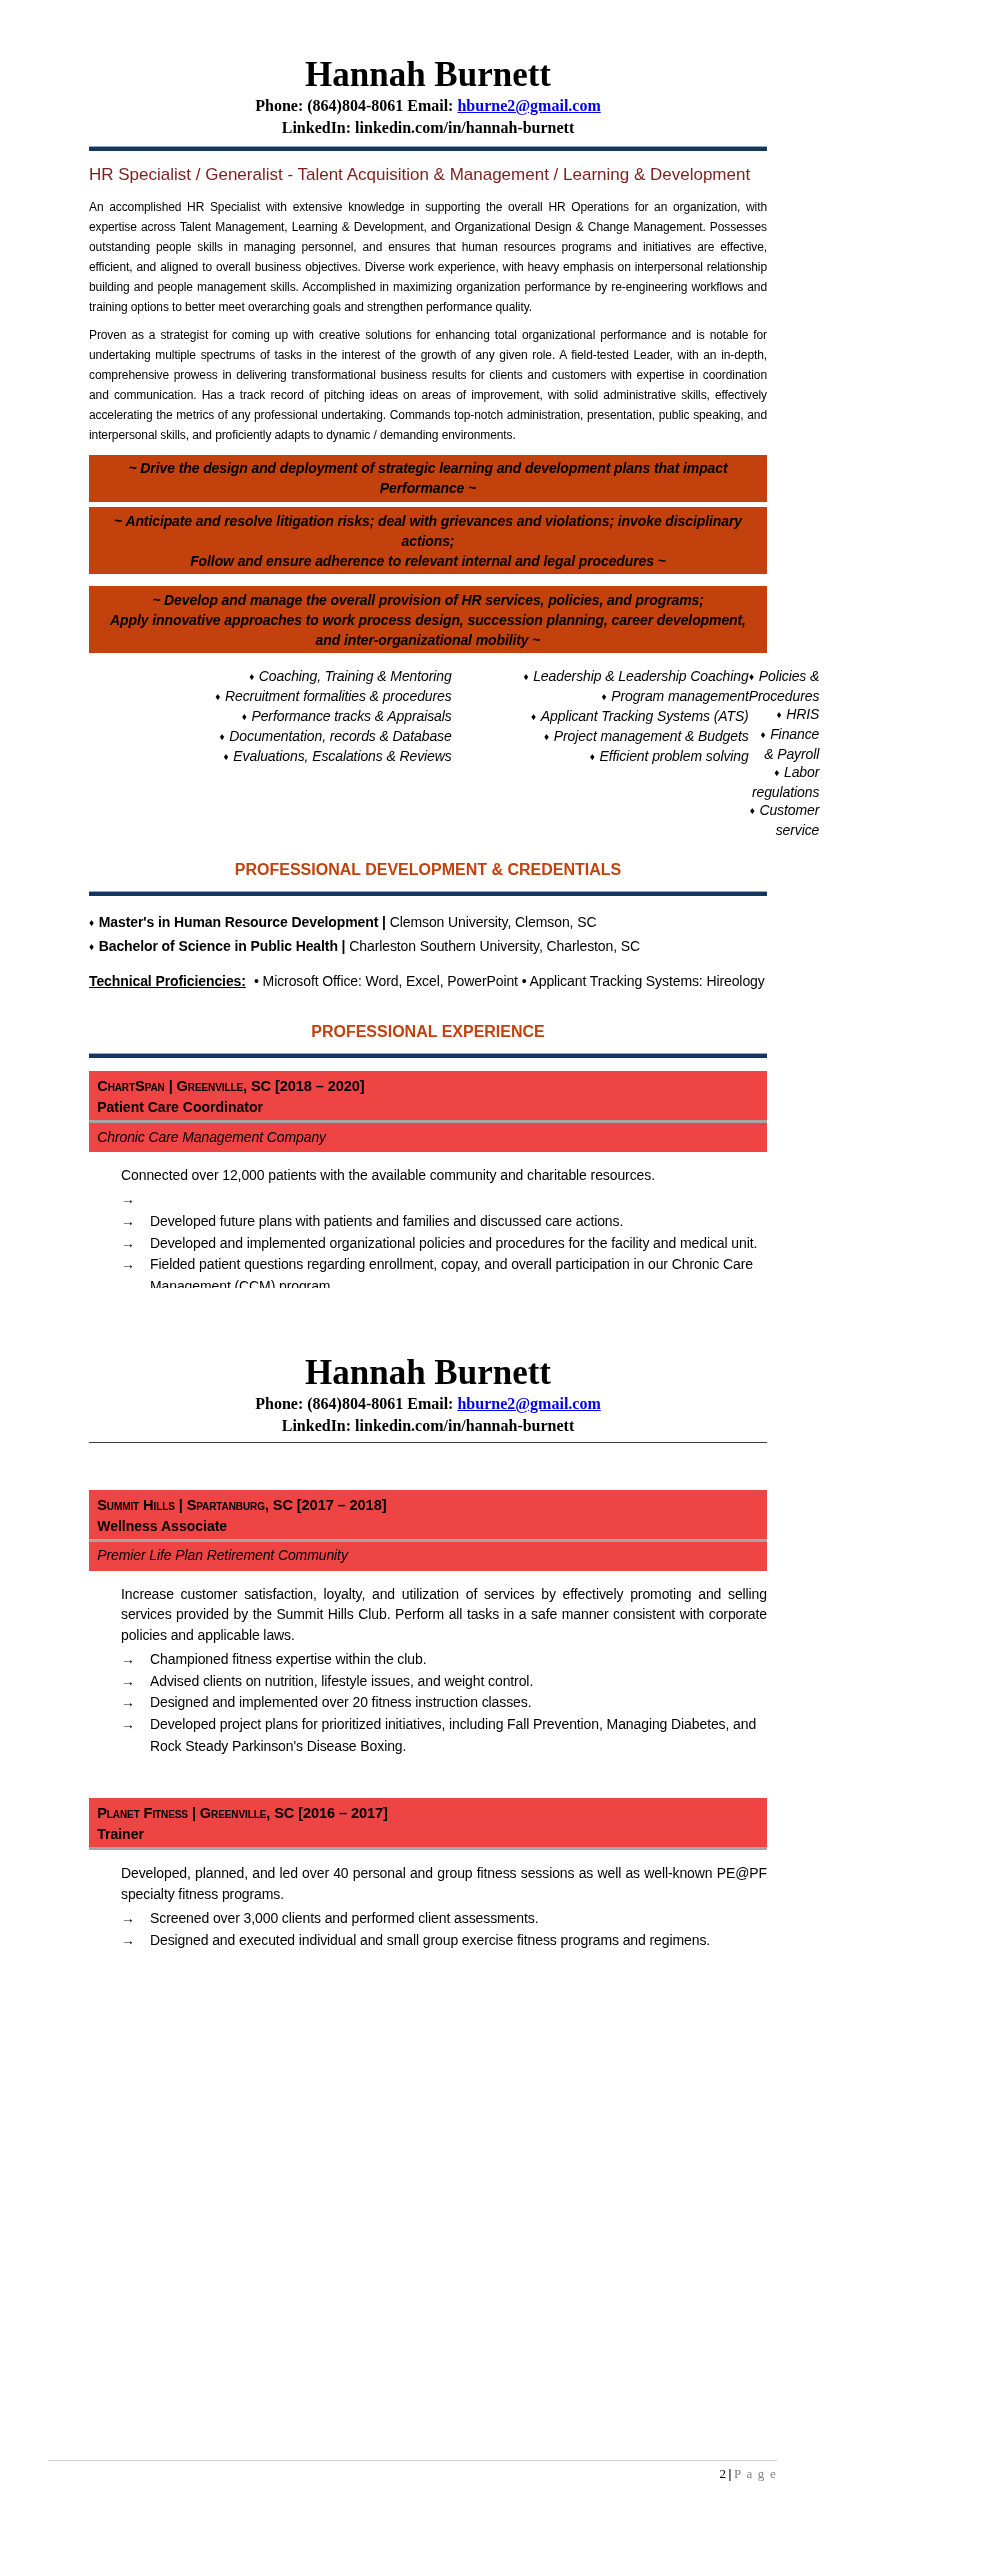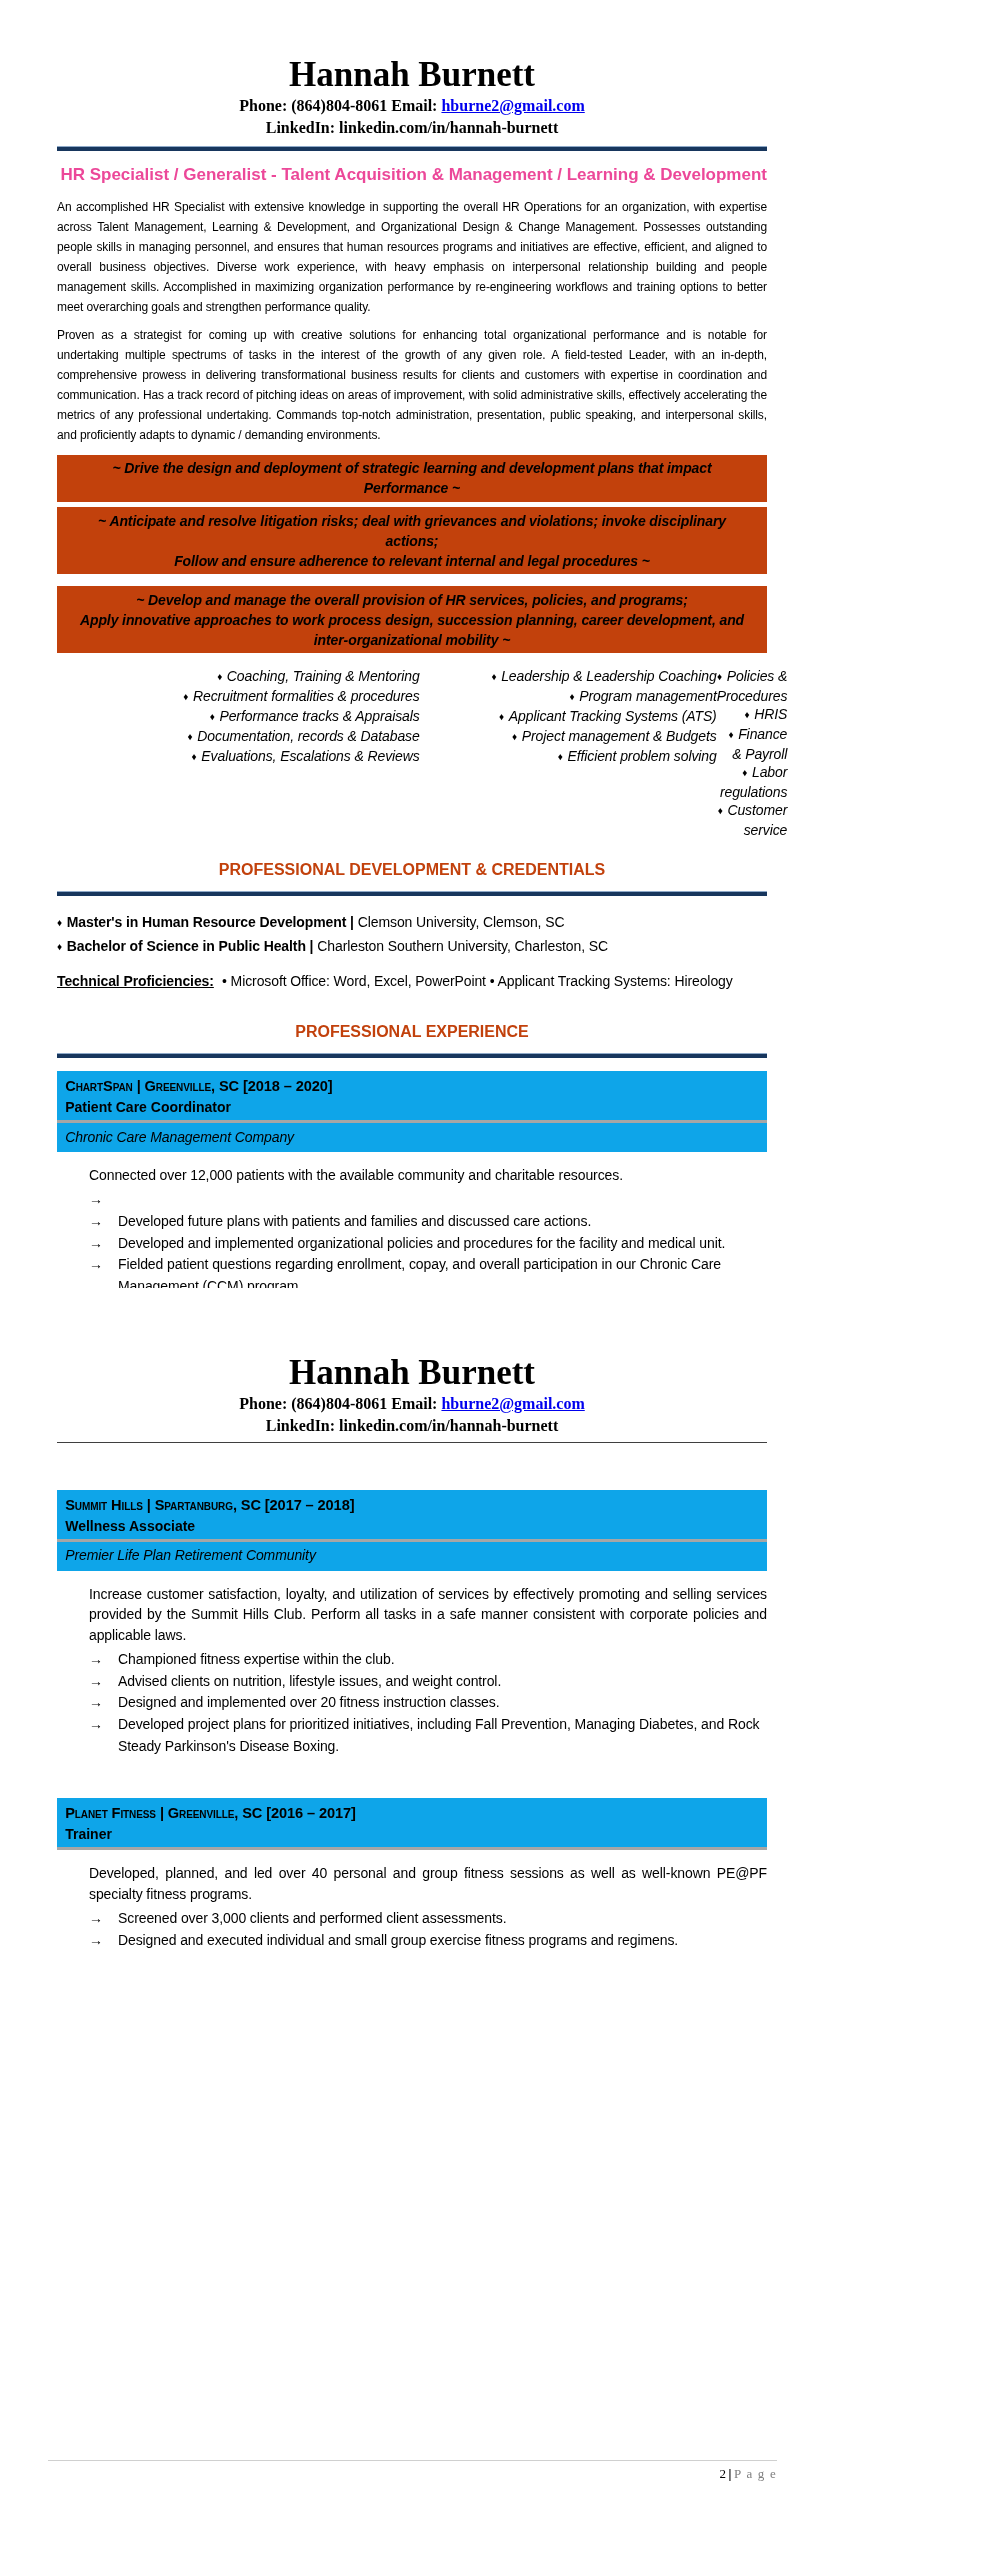--- a/index.html
+++ b/index.html
@@ -1,36 +1,36 @@
 <!DOCTYPE html>
 <html style="font-size:9.4px"><head>
 <meta charset="utf-8">
 <style>
   html,body{margin:0;padding:0;background:#ffffff;}
   body{width:995px;font-family:"Liberation Sans",sans-serif;color:#000;}
-  .page{width:824px;height:1288px;box-sizing:border-box;position:relative;background:#fff;overflow:hidden;}
+  .page{width:824px;height:1288px;box-sizing:border-box;position:relative;background:#fff;overflow:hidden;padding-left:32px;}
   .content{padding:0 57px;}
 
   
   .doc-header{text-align:center;}
   .pg1 .doc-header{padding-top:54px;}
   .pg2 .doc-header{padding-top:64px;}
   .person-name{font-family:"Liberation Serif",serif;font-weight:bold;font-size:35px;line-height:41px;}
   .contact-line{font-family:"Liberation Serif",serif;font-weight:bold;font-size:16px;line-height:22px;}
   .email-link{color:#0000ee;text-decoration:underline;cursor:pointer;}
 
   
   .rule-navy{margin-top:7px;}
   .rule-navy .lt{height:1.2px;background:#8ea9c8;}
   .rule-navy .dk{height:4.1px;background:#17365d;}
   .rule-thin{margin-top:4.7px;height:1.2px;background:#3f3f3f;}
   .rule-navy.after-head{margin-top:3.5px;}
 
   
-  .role-title{margin:13px 0 0;text-align:right;color:#ec4899;font-size:17px;font-weight:bold;line-height:21px;}
+  .role-title{margin:13px 0 0;text-align:left;color:#7f1d1d;font-size:17px;font-weight:normal;line-height:21px;}
   .section-title{margin:11px;text-align:center;color:#c2410c;font-size:16px;font-weight:bold;line-height:20px;}
   .mt-sec1{margin-top:21px;}
   .mt-sec2{margin-top:30px;}
 
   
   .para{margin:0;font-size:12px;line-height:20px;letter-spacing:-0.1px;}
   .just{text-align:justify;}
   .mt-p1{margin-top:11.7px;}
   .mt-p2{margin-top:8.2px;}
 
@@ -46,21 +46,21 @@
   .dia{font-style:normal;font-size:10px;margin-right:4.7px;position:relative;top:-1.2px;}
 
   
   .edu{margin-top:15px;}
   .edu-item{font-size:14px;line-height:22px;letter-spacing:-0.1px;}
   .edu-item .b{font-weight:bold;}
   .tech-line{margin-top:10.5px;font-size:14px;line-height:22px;letter-spacing:-0.1px;}
   .tech-label{font-weight:bold;text-decoration:underline;margin-right:8.2px;}
 
   
-  .job-block{margin-top:13px;background:#0ea5e9;padding:4.7px 8.2px 0;}
+  .job-block{margin-top:13px;background:#ef4444;padding:4.7px 8.2px 0;}
   .job-company{font-weight:bold;font-size:14.6px;line-height:21px;font-variant:small-caps;letter-spacing:-0.1px;}
   .job-title{font-weight:bold;font-size:14px;line-height:21px;}
   .job-divider{height:2.9px;background:#a6a6a6;margin:2.3px -8.2px 0;}
   .job-subtitle{font-style:italic;font-size:14px;line-height:21px;padding:3.5px 0 4.7px;letter-spacing:-0.1px;}
   .job-body{margin-left:32px;}
   .job-intro{margin:13px 0 0;font-size:14px;line-height:20.5px;letter-spacing:-0.1px;}
   .bullets{margin-top:3.5px;}
   .bullet{display:flex;font-size:14px;line-height:21.7px;letter-spacing:-0.1px;}
   .bullet .arrow{flex:0 0 29px;}
   .mt-job{margin-top:47px;}

